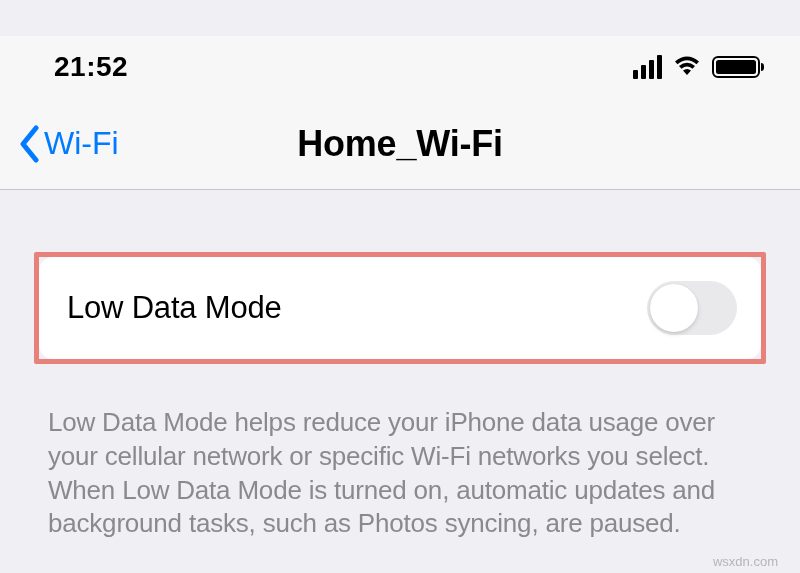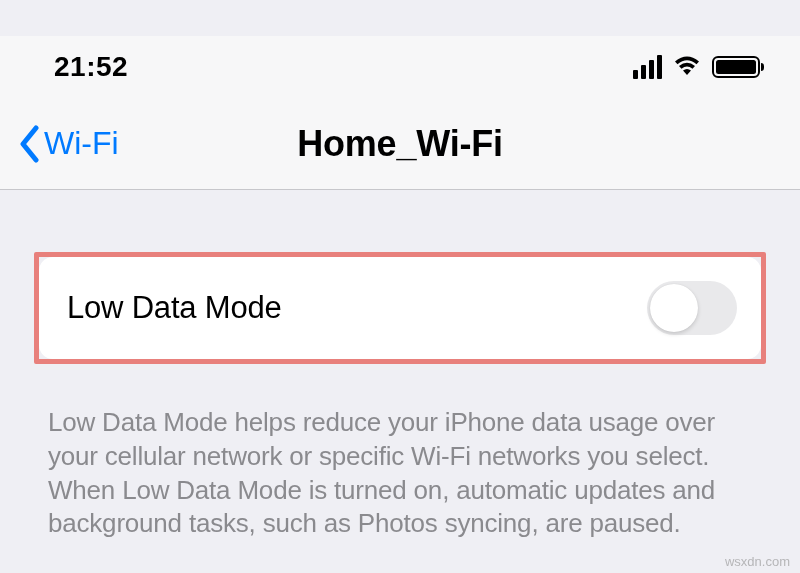--- a/index.html
+++ b/index.html
@@ -156,21 +156,21 @@
       padding: 14px 48px 0 48px;
       font-size: 26px;
       line-height: 1.3;
       color: #8a8a8e;
       letter-spacing: -0.2px;
       margin-top: 28px;
     }
     .watermark {
       position: absolute;
       bottom: 4px;
-      right: 10px;
+      right: 22px;
       font-size: 13px;
       color: #b6b6b8;
       font-family: Arial, sans-serif;
     }
   </style>
 </head>
 <body>
 
 <div class="status-bar">
   <div class="status-time">21:52</div>

